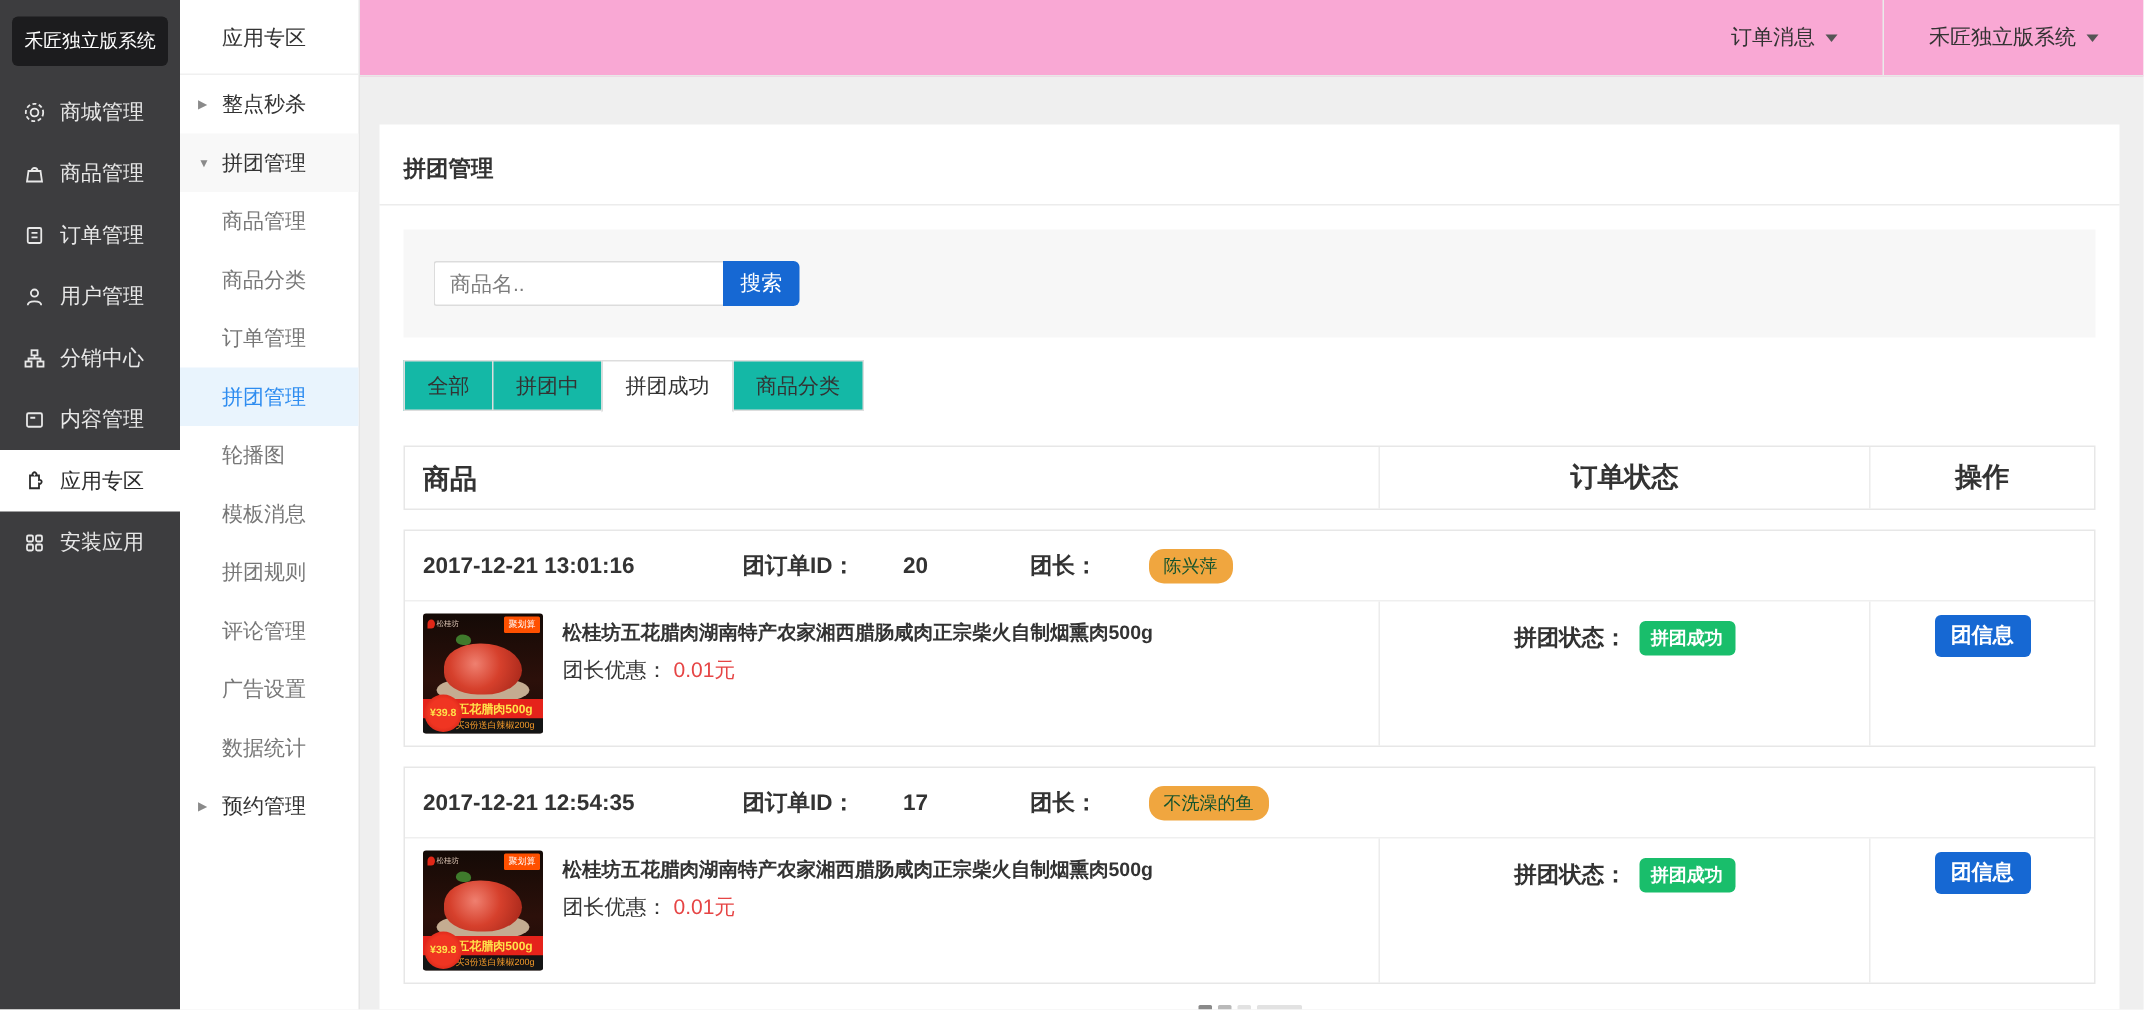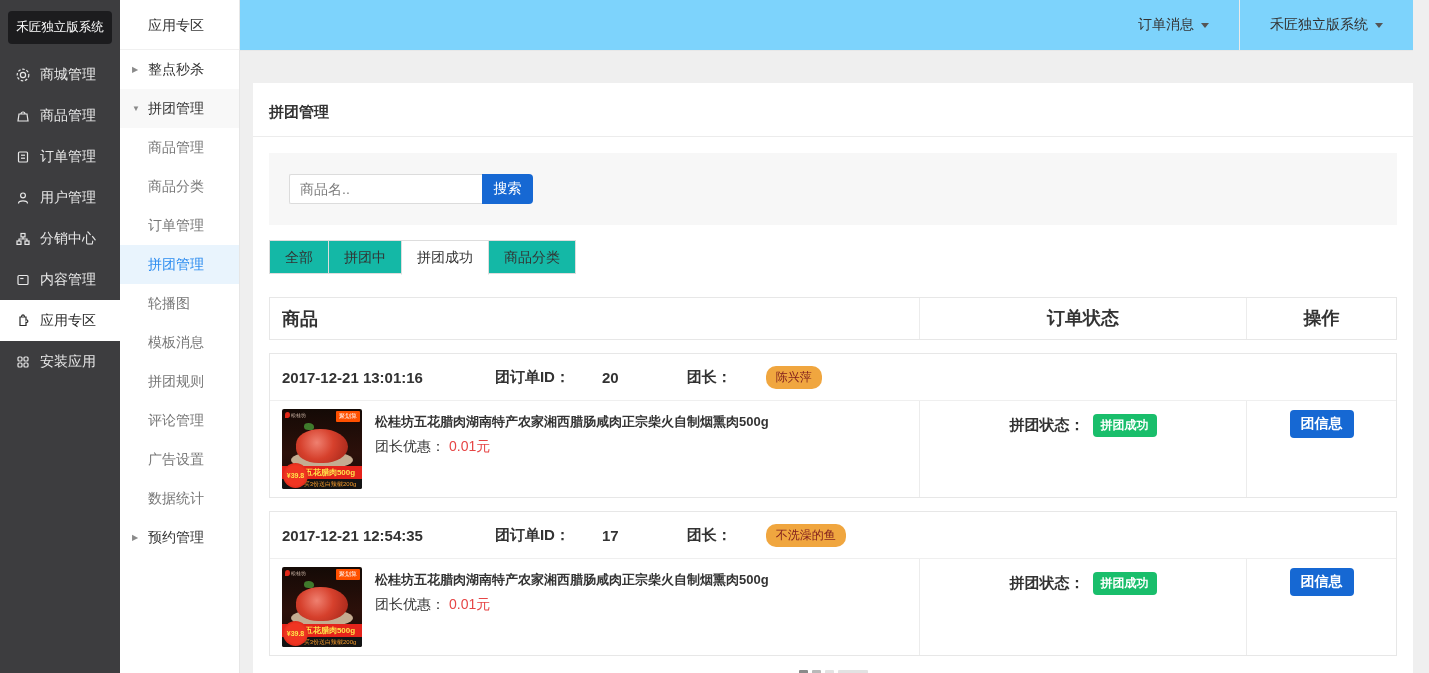--- a/index.html
+++ b/index.html
@@ -19,21 +19,21 @@
   .sicon svg { width:16px; height:16px; stroke:currentColor; fill:none; stroke-width:1.2; }
   
   .sub-sidebar { position:absolute; left:120px; top:0; width:120px; height:673px; background:#fff; border-right:1px solid #e6e6e6; z-index:2; }
   .sub-header { height:50px; line-height:50px; padding-left:28px; font-size:14px; color:#333; border-bottom:1px solid #f0f0f0; white-space:nowrap; }
   .sub-parent { height:39px; display:flex; align-items:center; padding-left:12px; gap:6px; font-size:14px; color:#333; cursor:pointer; white-space:nowrap; }
   .sub-parent.shaded { background:#f8f8f8; }
   .arr { font-size:8px; color:#8a8a8a; width:10px; display:inline-block; }
   .sub-child { height:39px; line-height:39px; padding-left:28px; font-size:14px; color:#777; cursor:pointer; white-space:nowrap; }
   .sub-child.active { color:#2d8cf0; background:#e9f4fd; }
   
-  .topbar { position:absolute; left:224px; top:0; width:1189px; height:51px; background:#7dd3fc; border-bottom:1px solid #e8e8e8; display:flex; justify-content:flex-end; z-index:1; }
+  .topbar { position:absolute; left:240px; top:0; width:1189px; height:51px; background:#f9a8d4; border-bottom:1px solid #e8e8e8; display:flex; justify-content:flex-end; z-index:1; }
   .top-item { display:flex; align-items:center; gap:7px; padding:0 30px; font-size:14px; color:#333; cursor:pointer; white-space:nowrap; }
   .top-item.account { border-left:1px solid #eaeaea; }
   .caret { width:0; height:0; border-left:4px solid transparent; border-right:4px solid transparent; border-top:5px solid #555; display:inline-block; }
   
   .main { position:absolute; left:240px; top:51px; width:1189px; height:622px; background:#efefef; overflow:hidden; }
   .card { margin:32px 16px 0 13px; background:#fff; min-height:620px; padding-bottom:20px; }
   .card-title { padding:20px 16px 14px; font-size:15px; font-weight:700; color:#333; border-bottom:1px solid #ececec; }
   .search-panel { margin:16px 16px 0; background:#f7f7f7; padding:21px 20px; display:flex; align-items:center; }
   .search-input { width:193px; height:30px; border:1px solid #dcdcdc; border-right:none; border-radius:2px 0 0 2px; padding:0 10px; font-size:14px; color:#333; background:#fff; outline:none; }
   .search-input::placeholder { color:#7c7c7c; }
@@ -45,21 +45,21 @@
   .gtable { margin:22px 16px 0; }
   .t-header { display:flex; border:1px solid #e7e7e7; height:43px; align-items:center; font-weight:700; font-size:18px; color:#333; }
   .th-product { flex:1; padding-left:12px; }
   .th-status { width:327px; text-align:center; border-left:1px solid #ececec; align-self:stretch; line-height:41px; }
   .th-action { width:150px; text-align:center; border-left:1px solid #ececec; align-self:stretch; line-height:41px; }
   .order-group { border:1px solid #e7e7e7; margin-top:13px; }
   .group-head { height:47px; display:flex; align-items:center; padding-left:12px; border-bottom:1px solid #efefef; font-size:15px; color:#333; font-weight:700; white-space:nowrap;gap:26px; }
   .gh-sp1 { margin-left:46px; }
   .gh-sp2 { margin-left:42px; }
   .gh-val { margin-left:6px; }
-  .badge-orange { margin-left:8px; background:#f0a63f; color:#7f1d1d; font-size:12px; font-weight:400; padding:3px 10px; border-radius:10px; }
+  .badge-orange { margin-left:8px; background:#f0a63f; color:#14532d; font-size:12px; font-weight:400; padding:3px 10px; border-radius:10px; }
   .group-body { display:flex; align-items:stretch; }
   .cell-product { flex:1; padding:8px 12px; display:flex; gap:13px; }
   .p-info { padding-top:4px; }
   .p-title { font-size:13px; font-weight:700; color:#333; }
   .p-discount { margin-top:7px; font-size:14px; color:#333; }
   .p-discount .red { color:#e64545; margin-left:4px; }
   .cell-status { width:327px; border-left:1px solid #ececec; display:flex; justify-content:center; align-items:flex-start; padding-top:13px; }
   .status-line { display:flex; align-items:center; gap:8px; font-size:15px; font-weight:700; color:#333; white-space:nowrap; }
   .badge-green { background:#19be6b; color:#fff; font-size:12px; font-weight:700; padding:3px 8px; border-radius:4px; }
   .cell-action { width:150px; border-left:1px solid #ececec; display:flex; justify-content:center; align-items:flex-start; padding-top:9px; }

